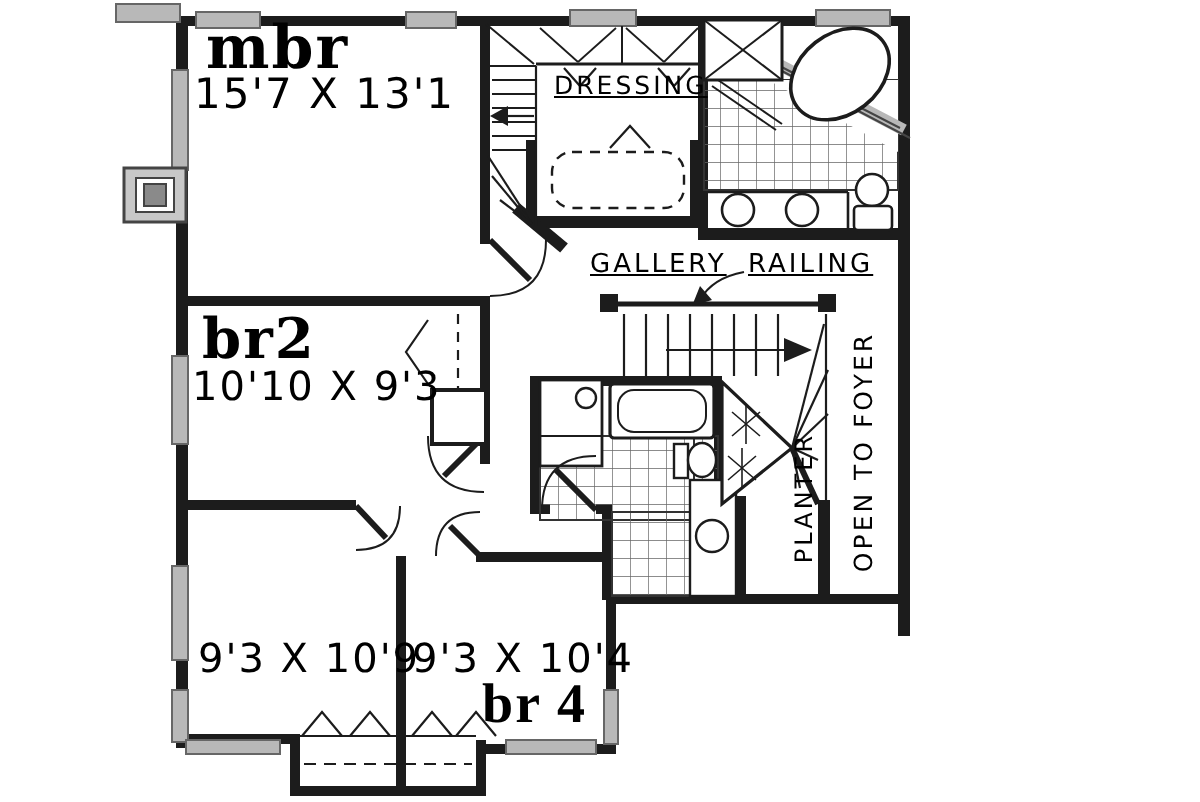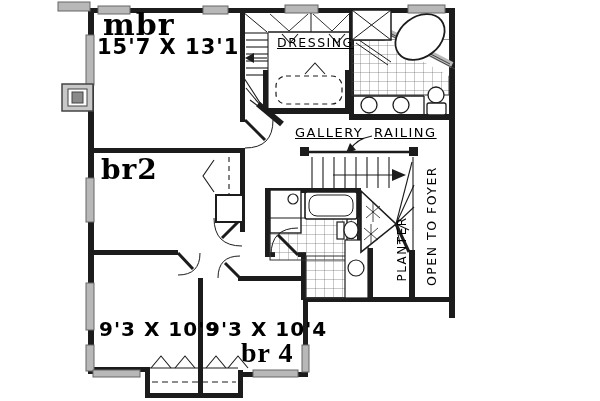--- a/index.html
+++ b/index.html
@@ -1,21 +1,21 @@
 <!DOCTYPE html>
 <html><head>
 <meta charset="utf-8">
 <style>
   html,body{margin:0;padding:0;background:#fff;}
   #stage{position:relative;width:600px;height:401px;background:#fff;overflow:hidden;
          font-family:"DejaVu Sans",sans-serif;color:#000000;}
   #plan-svg{position:absolute;left:0;top:0;}
   .lbl{position:absolute;white-space:nowrap;line-height:1;}
   .room-name{font-family:"DejaVu Serif",serif;font-weight:700;letter-spacing:1px;}
-  .room-dims{font-family:"DejaVu Sans",sans-serif;font-weight:700;letter-spacing:1px;text-align:right;}
+  .room-dims{font-family:"DejaVu Sans",sans-serif;font-weight:400;letter-spacing:1px;text-align:right;}
   .area-lbl{font-family:"DejaVu Sans",sans-serif;font-size:13px;letter-spacing:1.5px;text-decoration:underline;}
   .vlabel{position:absolute;text-align:center;line-height:14px;font-size:12.5px;
           letter-spacing:1.5px;transform:rotate(-90deg);transform-origin:center;}
 </style>
 </head>
 <body>
 
 <div id="stage">
 
 <svg id="plan-svg" width="600" height="401" viewBox="0 0 600 401">
@@ -237,20 +237,21 @@
     <polygon points="346,153 356,150 350,143" fill="#1c1c1c"></polygon>
   </g>
 </svg>
 
 <div class="lbl room-name" style="left:103px;top:10px;font-size:30px;">mbr</div>
 <div class="lbl room-dims" style="left:97px;top:37px;font-size:21px;">15'7 X 13'1</div>
 
 <div class="lbl area-lbl" style="left:277px;top:37px;font-size:12.5px;">DRESSING</div>
 
 <div class="lbl room-name" style="left:101px;top:156px;font-size:28px;">br2</div>
+<div class="lbl room-dims" style="left:96px;top:183px;font-size:20px;">10'10 X 9'3</div>
 
 <div class="lbl area-lbl" style="left:295px;top:126px;">GALLERY</div>
 <div class="lbl area-lbl" style="left:374px;top:126px;">RAILING</div>
 
 <div class="vlabel" style="left:364px;top:242px;width:76px;font-size:12px;">PLANTER</div>
 <div class="vlabel" style="left:370px;top:219px;width:124px;">OPEN TO FOYER</div>
 
 <div class="lbl room-dims" style="left:99px;top:319px;font-size:20px;">9'3 X 10'9</div>
 
 <div class="lbl room-dims" style="left:206px;top:319px;font-size:20px;">9'3 X 10'4</div>

